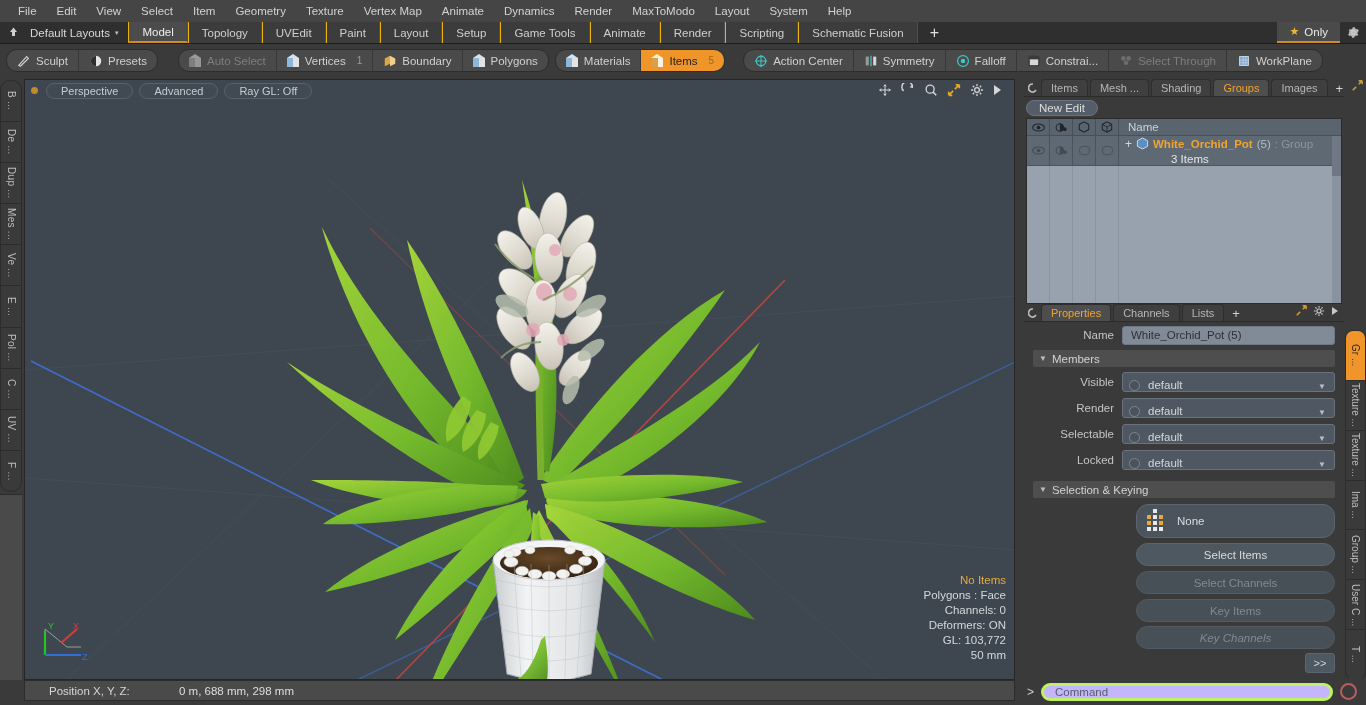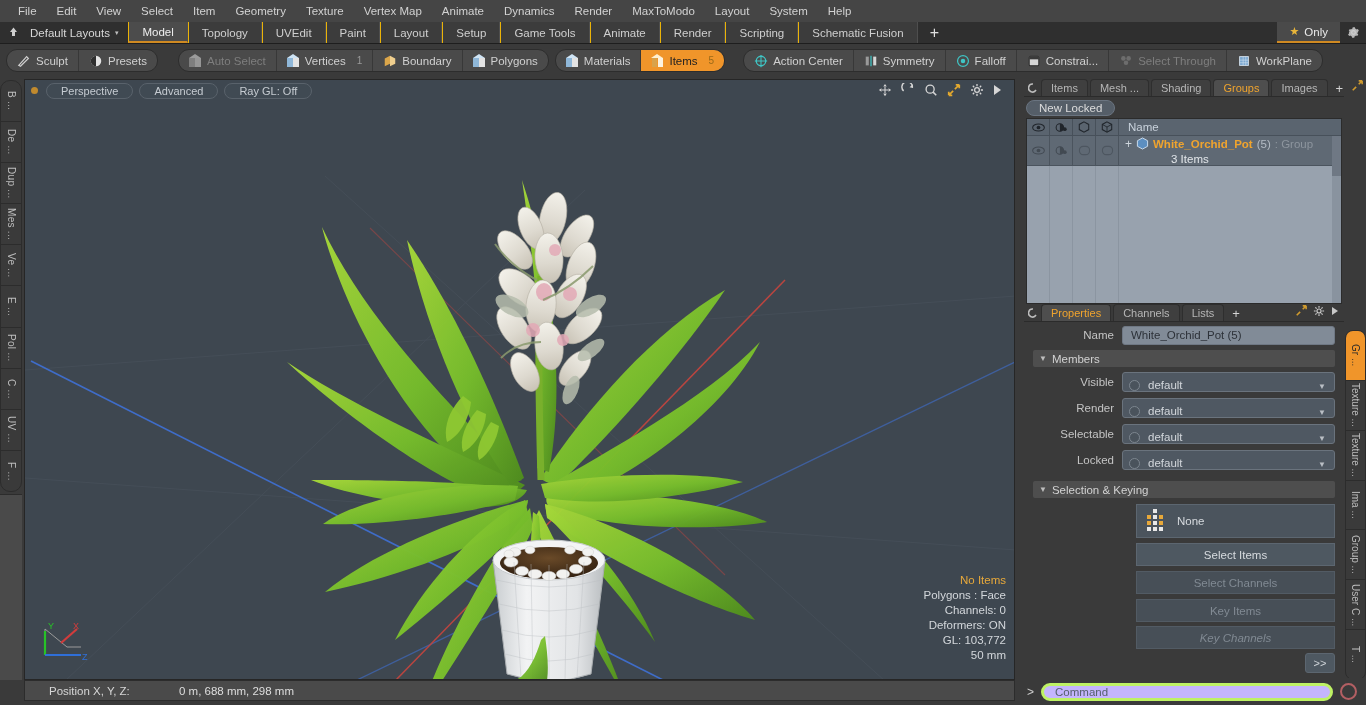--- a/index.html
+++ b/index.html
@@ -215,21 +215,21 @@
     display:flex; align-items:flex-end; color:#d2d6db; font-size:11.5px; position:relative;
   }
   .pdrop .bub{ width:11px;height:11px;border:1px solid #7d868f;border-radius:50%; margin:0 8px 0 6px; background:#4a535c;}
   .pdrop .arw{ margin-left:auto; margin-right:8px; font-size:8px; color:#b9bec4;}
   .sechead{
     height:17px; background:#4e4e4e; margin:2px 9px 2px 9px; display:flex; align-items:center;
     padding-left:6px; color:#d2d2d2; font-size:11.5px; border-radius:2px;
   }
   .sechead .tri{ font-size:8px; margin-right:5px; color:#bdbdbd;}
   .pbtn{
-    margin:0 9px 0 112px; height:23px; border:1px solid #5c6670; border-radius:0;
+    margin:0 9px 0 112px; height:23px; border:1px solid #5c6670; border-radius:12px;
     background:#4e5861; display:flex; align-items:center; justify-content:center;
     color:#d7dbdf; font-size:11.5px;
   }
   .pbtn.disabled{ color:#818a93; background:#474f57; border-color:#525b64;}
   .pbtn.none{
     justify-content:flex-start; height:34px; padding-left:8px; gap:10px; background:#4b545d;
   }
   .dotgrid{ width:22px;height:24px; position:relative; flex:none;}
   .dotgrid i{ position:absolute; width:4px;height:4px; background:#e8e8e8;}
   .dotgrid i.o{ background:#e8a93a;}
@@ -706,21 +706,21 @@
         <span>
           <svg width="12" height="12" viewBox="0 0 14 14">
               <path d="M2 12 L6 8 M13 1 L9 5 M13 1 V5 M13 1 H9" stroke="#d09b2e" stroke-width="1.8" fill="none"></path>
             </svg>
         </span>
 
       </div>
     </div>
 
     <div class="newgroup-row">
-      <span class="newgroup">New Locked</span>
+      <span class="newgroup">New Edit</span>
     </div>
 
     <div class="glist">
       <div class="glist-head">
         <div class="gcol">
           <svg width="13" height="9" viewBox="0 0 16 10">
               <ellipse cx="8" cy="5" rx="7.2" ry="4.4" fill="none" stroke="#20252b" stroke-width="1.3"></ellipse>
               <circle cx="8" cy="5" r="2.3" fill="#20252b"></circle>
             </svg>
         </div>

